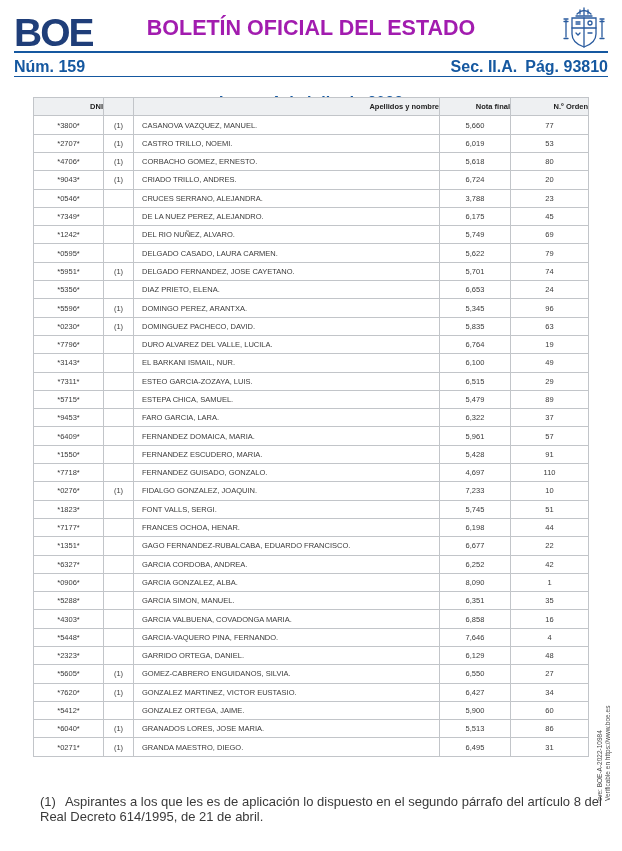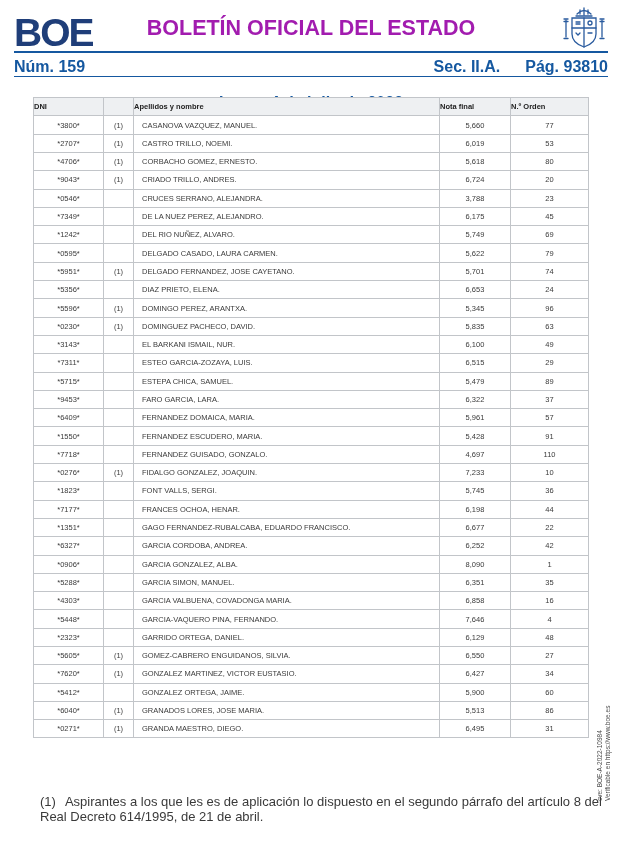--- a/index.html
+++ b/index.html
@@ -15,29 +15,29 @@
   .header-title { position:absolute; top:16px; left:0; width:100%; text-align:center;
                   font-size:21.5px; font-weight:bold; color:#a21caf; }
   .crest { position:absolute; top:4px; right:15px; }
 
   .rule-1 { position:absolute; top:51px; left:14px; right:14px; height:2px; background:#1558a0; }
   .meta-row { position:absolute; top:58px; left:14px; right:14px; height:13px;
               font-size:16px; font-weight:bold; color:#1558a0; }
   .meta-num  { position:absolute; left:0; top:0; }
   .meta-date { position:absolute; left:0; top:0; width:100%; text-align:center;margin-top:36px; }
   .meta-right{ position:absolute; right:0; top:0; }
-  .meta-right span { margin-left:25px; }
+  .meta-right span { margin-left:8px; }
   .rule-2 { position:absolute; top:76px; left:14px; right:14px; height:1px; background:#1558a0; }
 
   
   table.results { position:absolute; left:33px; top:97px; width:555px;
                   border-collapse:collapse; table-layout:fixed; }
   .results th, .results td { border:1px solid #c2c5c9; padding:0; overflow:hidden; white-space:nowrap; }
   .results th { background:#eef0f2; font-size:7.5px; font-weight:bold; color:#222;
-                height:17.4px; text-align:left; }
+                height:17.4px; text-align:right; }
   .results td { font-size:7.5px; color:#3a3a3a; height:17.3px; text-align:center; }
   .results td.name { text-align:left; padding-left:8px; }
 
   
   .footnote { position:absolute; left:40px; top:794px; font-size:13px; color:#3a3a3a; }
   .footnote .marker { margin-right:9px; }
 
   
   .cve-vertical { position:absolute; left:596px; top:801px; transform:rotate(-90deg);
                   transform-origin:0 0; font-size:6.5px; line-height:8px; color:#4a4a4a;
@@ -187,20 +187,27 @@
         </tr>
 
         <tr>
           <td>*0230*</td>
           <td>(1)</td>
           <td class="name">DOMINGUEZ PACHECO, DAVID.</td>
           <td>5,835</td>
           <td>63</td>
         </tr>
 
+        <tr>
+          <td>*7796*</td>
+          <td></td>
+          <td class="name">DURO ALVAREZ DEL VALLE, LUCILA.</td>
+          <td>6,764</td>
+          <td>19</td>
+        </tr>
 
         <tr>
           <td>*3143*</td>
           <td></td>
           <td class="name">EL BARKANI ISMAIL, NUR.</td>
           <td>6,100</td>
           <td>49</td>
         </tr>
 
 
@@ -258,21 +265,21 @@
           <td class="name">FIDALGO GONZALEZ, JOAQUIN.</td>
           <td>7,233</td>
           <td>10</td>
         </tr>
 
         <tr>
           <td>*1823*</td>
           <td></td>
           <td class="name">FONT VALLS, SERGI.</td>
           <td>5,745</td>
-          <td>36</td>
+          <td>51</td>
         </tr>
 
         <tr>
           <td>*7177*</td>
           <td></td>
           <td class="name">FRANCES OCHOA, HENAR.</td>
           <td>6,198</td>
           <td>44</td>
         </tr>
 

